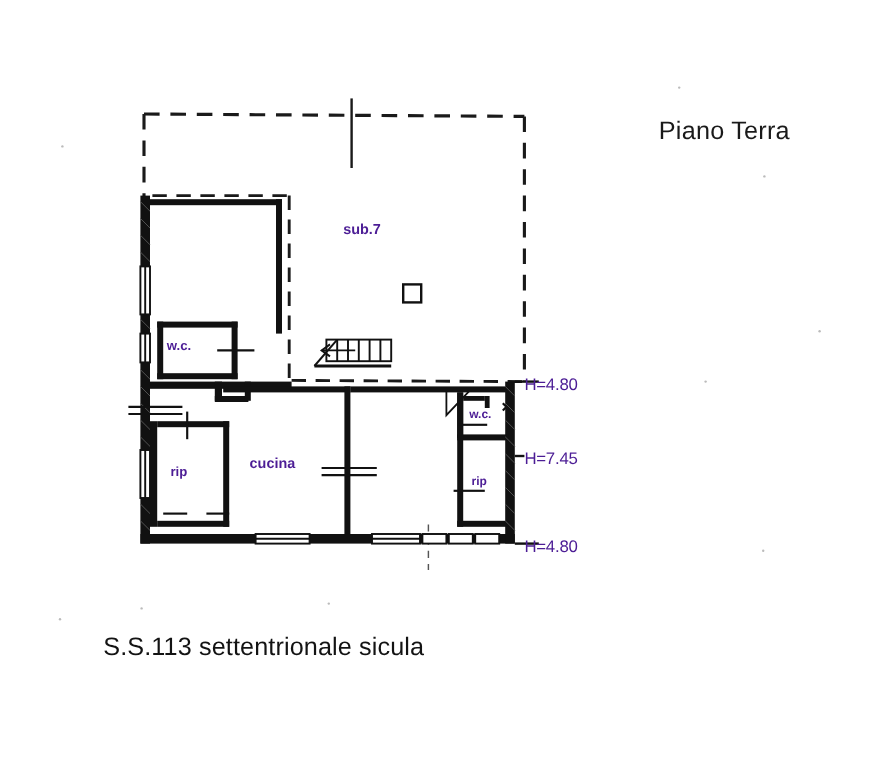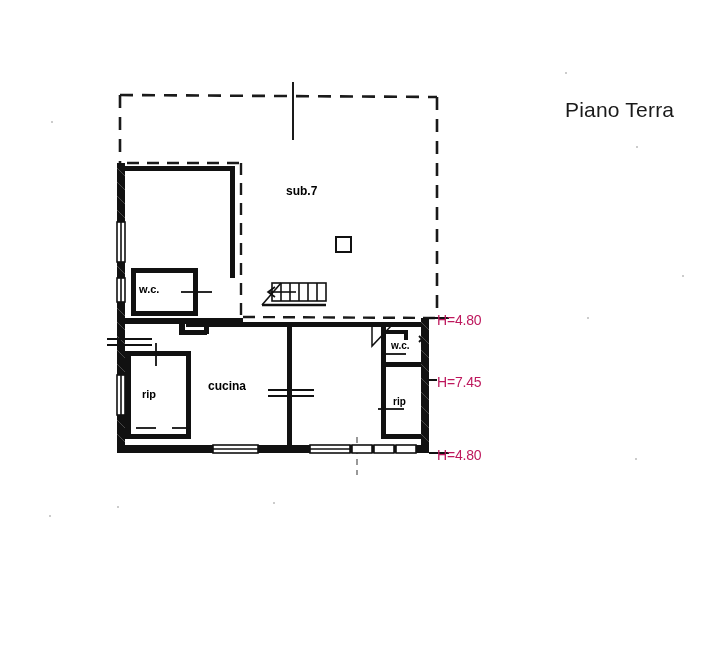--- a/index.html
+++ b/index.html
@@ -27,37 +27,36 @@
     color: #111111;
     white-space: nowrap;
     font-family: "Liberation Sans", sans-serif;
   }
   #title-piano-terra {
     left: 549px;
     top: 98px;
     font-size: 21px;
     letter-spacing: 0.2px;
     color: #1a1a1a;
-    margin-left: 16px;
   }
   #caption-street {
     left: 86px;
     top: 528px;
     font-size: 21px;
     letter-spacing: 0.1px;
     color: #131313;
   }
   .room-label {
     font-size: 11px;
     font-weight: bold;
-    color: #000000;
+    color: #4c1d95;
   }
   .dim-label {
     font-size: 14px;
-    color: #be185d;
+    color: #4c1d95;
     letter-spacing: -0.2px;
   }
   #label-sub7   { left: 286px; top: 184px; font-size: 12px; }
   #label-wc-left{ left: 139px; top: 283px; }
   #label-wc-right{ left: 391px; top: 340px; font-size: 10px; }
   #label-rip-left{ left: 142px; top: 388px; }
   #label-rip-right{ left: 393px; top: 396px; font-size: 10px; }
   #label-cucina { left: 208px; top: 379px; font-size: 12px; font-weight: bold;}
   #dim-top      { left: 437px; top: 312px; }
   #dim-mid      { left: 437px; top: 374px; }
@@ -254,14 +253,15 @@
   <div class="txt room-label" id="label-cucina">cucina</div>
 
   <div class="txt dim-label" id="dim-top">H=4.80</div>
 
   <div class="txt dim-label" id="dim-mid">H=7.45</div>
 
   <div class="txt dim-label" id="dim-bottom">H=4.80</div>
 
   <div class="txt" id="title-piano-terra">Piano Terra</div>
 
+  <div class="txt" id="caption-street">S.S.113 settentrionale sicula</div>
 
 </div>
 
 </body></html>

